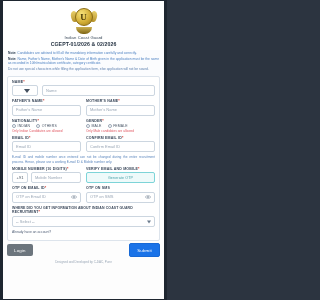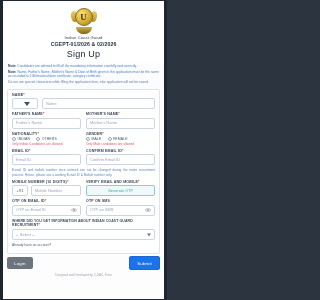--- a/index.html
+++ b/index.html
@@ -209,21 +209,20 @@
 
   <div class="header">
     <div class="emblem">
       <div class="wingL"></div>
       <div class="wingR"></div>
       <div class="ring"></div>
       <div class="base"></div>
     </div>
     <div class="org-name">Indian Coast Guard</div>
     <div class="exam-code">CGEPT-01/2026 &amp; 02/2026</div>
-    <div class="signup-title">Sign Up</div>
   </div>
 
   <div class="notes">
     <div class="note-line">
       <span class="note-label">Note:</span>
       <span>Candidates are advised to fill all the mandatory information carefully and correctly.</span>
     </div>
     <div class="note-line">
       <span class="note-label">Note:</span>
       <span>Name, Father's Name, Mother's Name &amp; Date of Birth given in the application must be the same as recorded in 10th/matriculation certificate, category certificate.</span>

